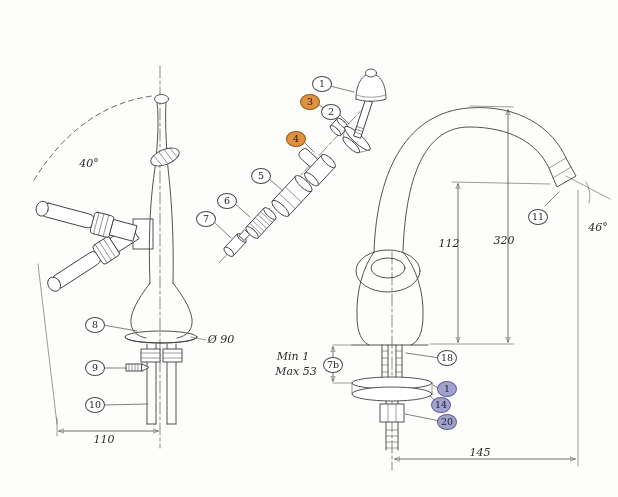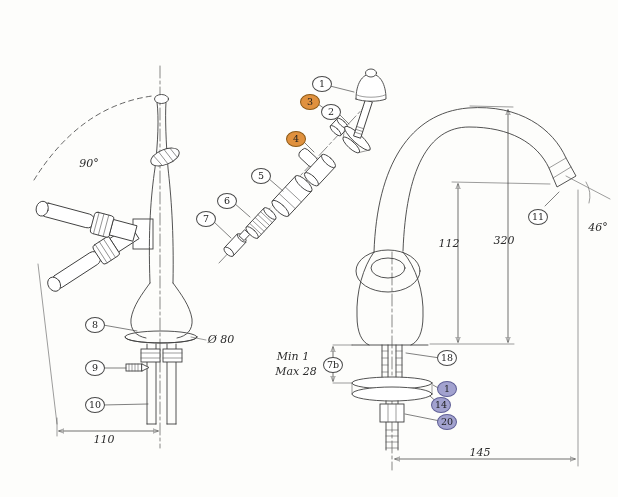--- a/index.html
+++ b/index.html
@@ -211,23 +211,23 @@
 <div class="callout" style="left:95px;top:325px">8</div>
 <div class="callout" style="left:95px;top:368px">9</div>
 <div class="callout" style="left:95px;top:405px">10</div>
 <div class="callout" style="left:538px;top:217px">11</div>
 <div class="callout" style="left:447px;top:358px">18</div>
 <div class="callout" style="left:333px;top:365px">7b</div>
 <div class="callout purple" style="left:447px;top:389px">1</div>
 <div class="callout purple" style="left:441px;top:405px">14</div>
 <div class="callout purple" style="left:447px;top:422px">20</div>
 
-<div class="dim" style="left:89px;top:163px">90°</div>
-<div class="dim" style="left:221px;top:339px">Ø 80</div>
+<div class="dim" style="left:89px;top:163px">40°</div>
+<div class="dim" style="left:221px;top:339px">Ø 90</div>
 <div class="dim" style="left:104px;top:439px">110</div>
 <div class="dim" style="left:449px;top:243px">112</div>
 <div class="dim" style="left:504px;top:240px">320</div>
 <div class="dim" style="left:598px;top:227px">46°</div>
 <div class="dim" style="left:480px;top:452px">145</div>
 <div class="dim" style="left:293px;top:356px">Min 1</div>
-<div class="dim" style="left:296px;top:371px">Max 28</div>
+<div class="dim" style="left:296px;top:371px">Max 53</div>
 
 </div>
 
 </body></html>

